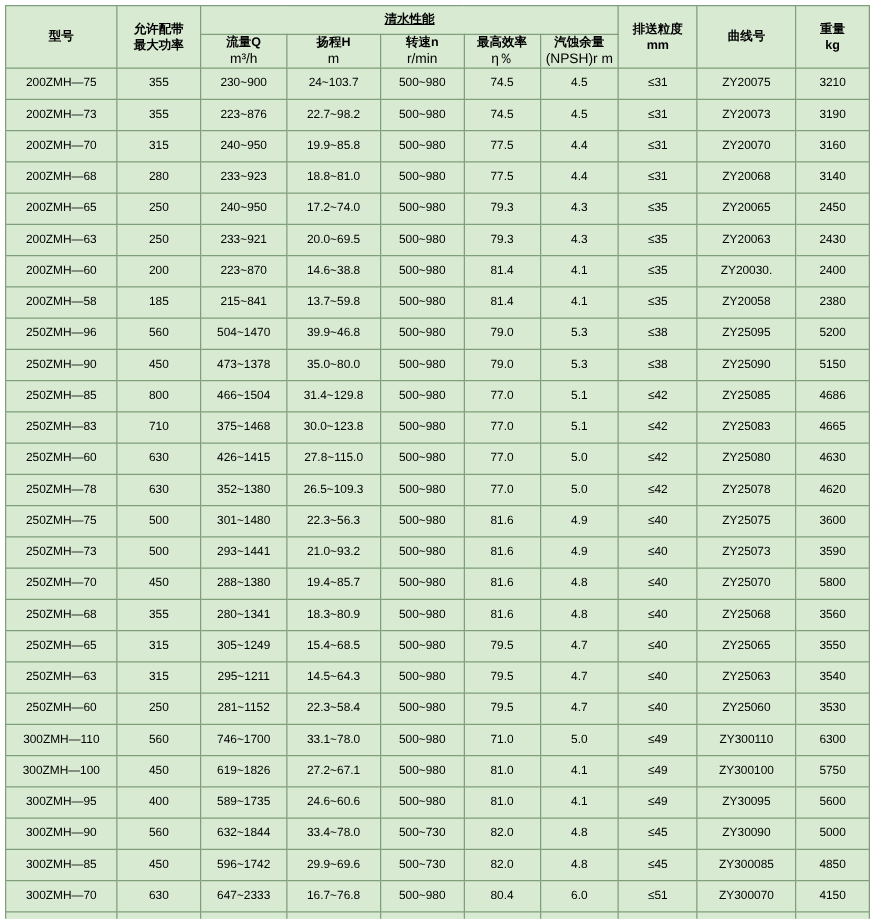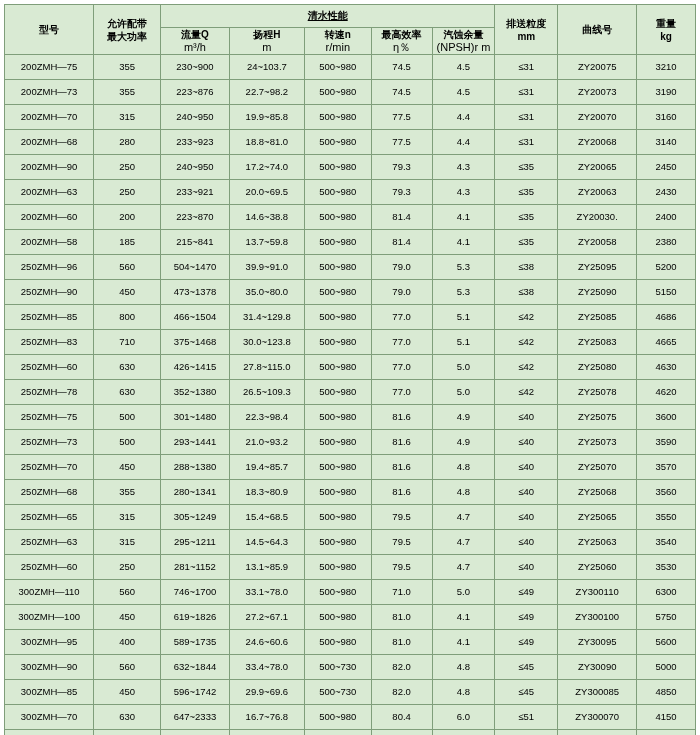--- a/index.html
+++ b/index.html
@@ -170,21 +170,21 @@
           <td>233~923</td>
           <td>18.8~81.0</td>
           <td>500~980</td>
           <td>77.5</td>
           <td>4.4</td>
           <td>≤31</td>
           <td>ZY20068</td>
           <td>3140</td>
         </tr>
         <tr>
-          <td class="model">200ZMH—90</td>
+          <td class="model">200ZMH—65</td>
           <td>250</td>
           <td>240~950</td>
           <td>17.2~74.0</td>
           <td>500~980</td>
           <td>79.3</td>
           <td>4.3</td>
           <td>≤35</td>
           <td>ZY20065</td>
           <td>2450</td>
         </tr>
@@ -221,21 +221,21 @@
           <td>81.4</td>
           <td>4.1</td>
           <td>≤35</td>
           <td>ZY20058</td>
           <td>2380</td>
         </tr>
         <tr>
           <td class="model">250ZMH—96</td>
           <td>560</td>
           <td>504~1470</td>
-          <td>39.9~91.0</td>
+          <td>39.9~46.8</td>
           <td>500~980</td>
           <td>79.0</td>
           <td>5.3</td>
           <td>≤38</td>
           <td>ZY25095</td>
           <td>5200</td>
         </tr>
         <tr>
           <td class="model">250ZMH—90</td>
           <td>450</td>
@@ -293,21 +293,21 @@
           <td>77.0</td>
           <td>5.0</td>
           <td>≤42</td>
           <td>ZY25078</td>
           <td>4620</td>
         </tr>
         <tr>
           <td class="model">250ZMH—75</td>
           <td>500</td>
           <td>301~1480</td>
-          <td>22.3~98.4</td>
+          <td>22.3~56.3</td>
           <td>500~980</td>
           <td>81.6</td>
           <td>4.9</td>
           <td>≤40</td>
           <td>ZY25075</td>
           <td>3600</td>
         </tr>
         <tr>
           <td class="model">250ZMH—73</td>
           <td>500</td>
@@ -323,21 +323,21 @@
         <tr>
           <td class="model">250ZMH—70</td>
           <td>450</td>
           <td>288~1380</td>
           <td>19.4~85.7</td>
           <td>500~980</td>
           <td>81.6</td>
           <td>4.8</td>
           <td>≤40</td>
           <td>ZY25070</td>
-          <td>3570</td>
+          <td>5800</td>
         </tr>
         <tr>
           <td class="model">250ZMH—68</td>
           <td>355</td>
           <td>280~1341</td>
           <td>18.3~80.9</td>
           <td>500~980</td>
           <td>81.6</td>
           <td>4.8</td>
           <td>≤40</td>
@@ -365,21 +365,21 @@
           <td>79.5</td>
           <td>4.7</td>
           <td>≤40</td>
           <td>ZY25063</td>
           <td>3540</td>
         </tr>
         <tr>
           <td class="model">250ZMH—60</td>
           <td>250</td>
           <td>281~1152</td>
-          <td>13.1~85.9</td>
+          <td>22.3~58.4</td>
           <td>500~980</td>
           <td>79.5</td>
           <td>4.7</td>
           <td>≤40</td>
           <td>ZY25060</td>
           <td>3530</td>
         </tr>
         <tr>
           <td class="model">300ZMH—110</td>
           <td>560</td>

